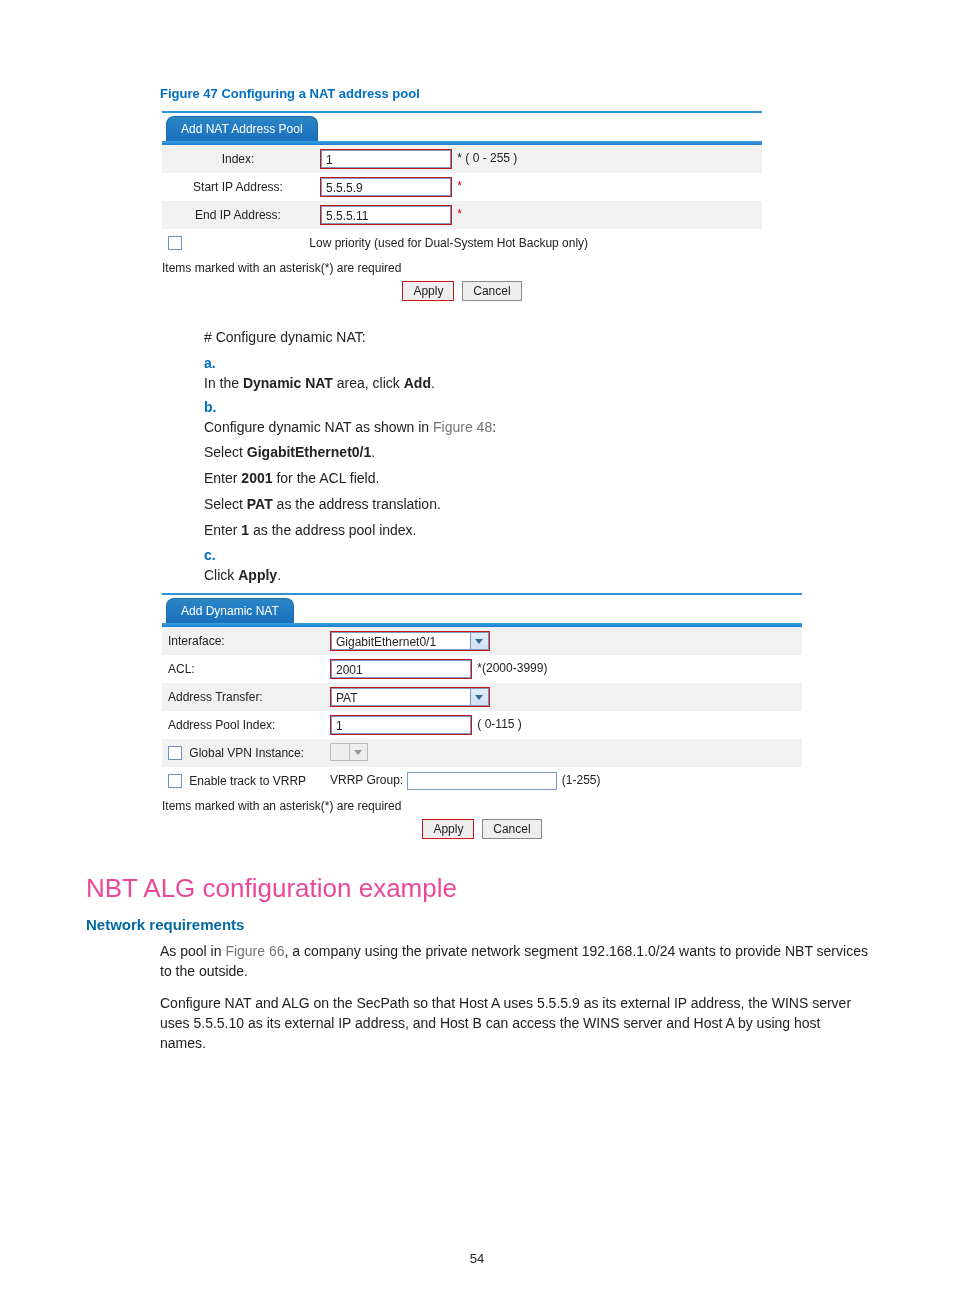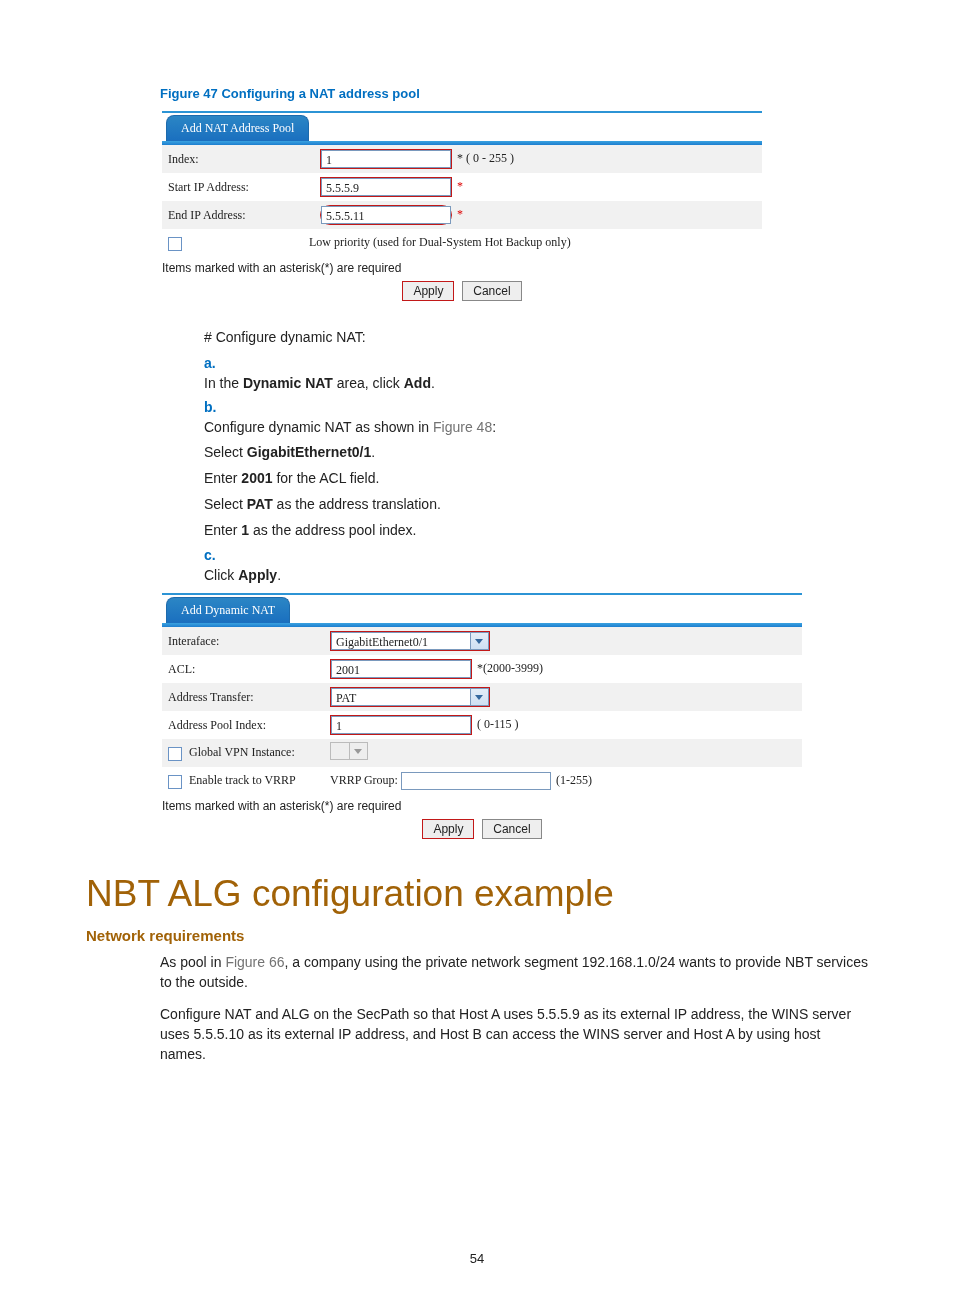--- a/index.html
+++ b/index.html
@@ -22,21 +22,20 @@
     font-weight: bold;
     font-size: 13px;
     margin: 6px 0 10px 0;
   }
   .panel {
     background: linear-gradient(#fff,#fff);
     border-top: 2px solid #2c94d5;
     margin-bottom: 4px;
     width: 600px;
     margin-left: 76px;
-    font-family: Liberation Serif, serif;
   }
   .tab-row {
     background: linear-gradient(#ffffff,#ffffff);
     height: 28px;
     display: flex;
     align-items: flex-end;
   }
   .tab {
     background: linear-gradient(#2b86c5,#1a6fbf);
     color: #fff;
@@ -54,21 +53,21 @@
   table.form {
     border-collapse: collapse;
     width: 100%;
     font-size: 12px;
     color: #222;
   }
   table.form tr { height: 28px; }
   table.form tr:nth-child(odd) { background: #f1f1f1; }
   table.form tr:nth-child(even) { background: #ffffff; }
   table.form td { padding: 3px 6px 3px 6px; vertical-align: middle; }
-  table.form td.label { width: 140px; }
+  table.form td.label { width: 140px; text-align: center; }
   table.form td.label2 { width: 150px; }
   .inp {
     display: inline-block;
     border: 1px solid #7a99bd;
     background: #fff;
     height: 18px;
     line-height: 18px;
     padding: 0 4px;
     font-size: 12px;
     box-sizing: border-box;
@@ -121,24 +120,24 @@
   }
   .combo .arrow::after{
     content:""; position:absolute; left:4px; top:6px;
     border-left:4px solid transparent; border-right:4px solid transparent;
     border-top:5px solid #35689e;
   }
   .combo.disabled .inp { background:#eee; border-color:#bbb;}
   .combo.disabled .arrow { background:#eee; border-color:#bbb;}
   .combo.disabled .arrow::after{ border-top-color:#999;}
   h1.section {
-    color: #a16207; font-weight: normal; font-size: 37px; margin: 34px 0 12px 0;
+    color: #ec4899; font-weight: normal; font-size: 26px; margin: 34px 0 12px 0;
   }
   .subhead {
-    color: #a16207; font-weight: bold; font-size: 15px; margin: 10px 0 8px 0;
+    color: #0369a1; font-weight: bold; font-size: 15px; margin: 10px 0 8px 0;
   }
   .para { font-size: 14px; line-height: 20px; margin: 8px 0 12px 74px; }
   .pagenum { position:absolute; bottom:30px; left:0; width:954px; text-align:center; font-size:13px; color:#222; }
 
   
   .pool-red-wrap { border:1px solid #c21818; padding:0; }
   .dyn-red-wrap { border:1px solid #c21818; padding:0; }
 </style>
 </head>
 <body>
@@ -170,21 +169,21 @@
           <span class="pool-red-wrap" style="display:inline-block;">
             <span class="inp inp-130">5.5.5.9</span>
           </span>
           <span class="star">*</span>
         </td>
         <td></td>
       </tr>
       <tr>
         <td class="label">End IP Address:</td>
         <td>
-          <span class="pool-red-wrap" style="display:inline-block;border-radius:10px;">
+          <span class="pool-red-wrap" style="display:inline-block;">
             <span class="inp inp-130">5.5.5.11</span>
           </span>
           <span class="star">*</span>
         </td>
         <td></td>
       </tr>
       <tr>
         <td colspan="3">
           <span class="checkbox"></span>
           <span style="margin-left:120px;">Low priority (used for Dual-System Hot Backup only)</span>

